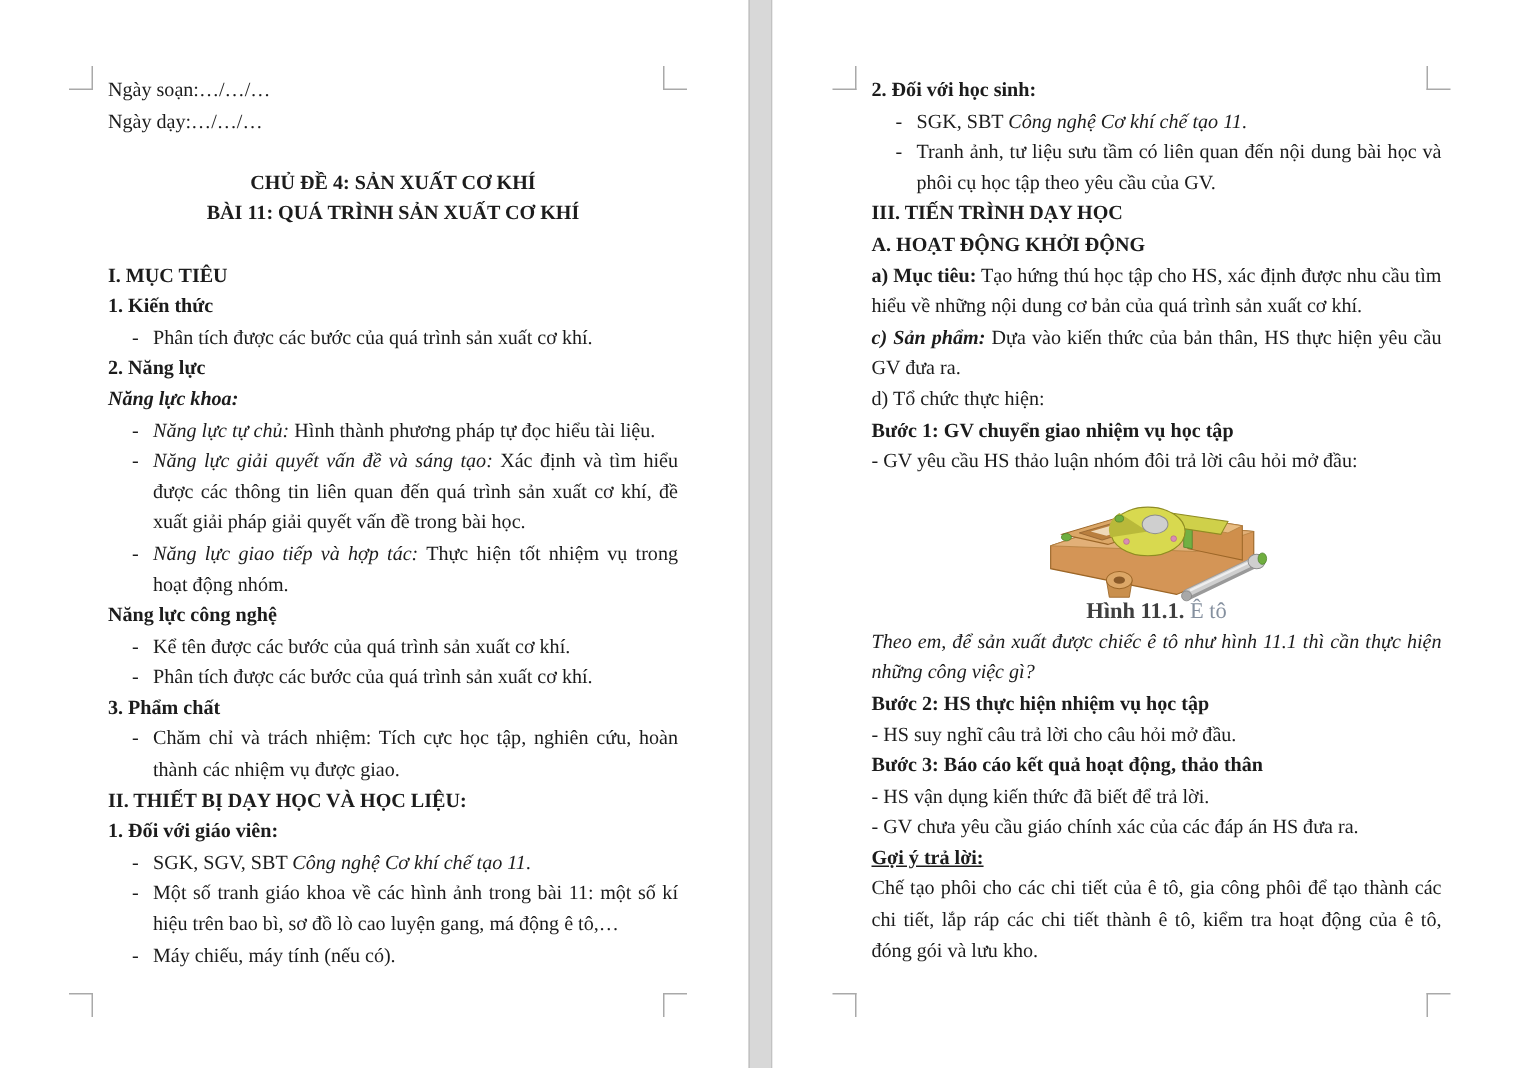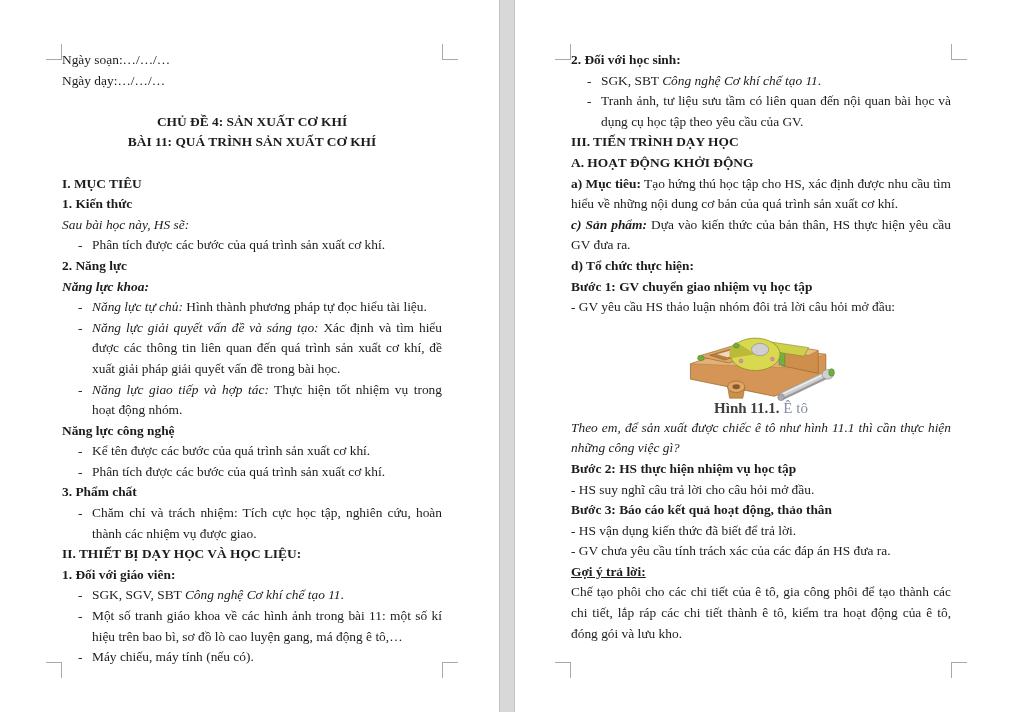--- a/index.html
+++ b/index.html
@@ -13,21 +13,21 @@
   }
   .page{position:absolute;top:0;height:712px;background:#ffffff;}
   .page-left{left:0;width:499px;}
   .page-right{left:515px;width:498px;}
   .page-gap{
     position:absolute;top:0;left:499px;width:16px;height:712px;
     background:#d8d8d8;
     border-left:1px solid #c2c2c2;border-right:1px solid #c2c2c2;
     box-sizing:border-box;
   }
-  .col{position:absolute;top:50px;width:380px;font-size:13.4px;line-height:20.6px;}
+  .col{position:absolute;top:50px;width:380px;font-size:13.4px;line-height:20.6px;margin-left:10px;}
   .page-left .col{left:62px;}
   .page-right .col{left:56px;}
   .col p{margin:0;text-align:justify;}
   .col p.center{text-align:center;}
   .col p.bullet{position:relative;padding-left:30px;}
   .col p.bullet .marker{position:absolute;left:16px;}
   .spacer{height:20.6px;}
   
   .crop{position:absolute;width:16px;height:16px;box-sizing:border-box;}
   .crop.tl{border-right:1px solid #a9a9a9;border-bottom:1px solid #a9a9a9;}
@@ -61,21 +61,20 @@
     <div class="crop br"></div>
     <div class="col">
         <p><span>Ngày soạn:…/…/…</span></p>
         <p><span>Ngày dạy:…/…/…</span></p>
         <div class="spacer"></div>
         <p class="center"><span style="font-weight: bold;">CHỦ ĐỀ 4: SẢN XUẤT CƠ KHÍ</span></p>
         <p class="center"><span style="font-weight: bold;">BÀI 11: QUÁ TRÌNH SẢN XUẤT CƠ KHÍ</span></p>
         <div class="spacer"></div>
         <p><span style="font-weight: bold;">I. MỤC TIÊU</span></p>
         <p><span style="font-weight: bold;">1. Kiến thức</span></p>
-        <p><span style="font-style: italic;">Sau bài học này, HS sẽ:</span></p>
         <p class="bullet"><span class="marker">-</span><span>Phân tích được các bước của quá trình sản xuất cơ khí.</span></p>
         <p><span style="font-weight: bold;">2. Năng lực</span></p>
         <p><span style="font-weight: bold; font-style: italic;">Năng lực khoa:</span></p>
         <p class="bullet"><span class="marker">-</span><span style="font-style: italic;">Năng lực tự chủ:</span><span> Hình thành phương pháp tự đọc hiểu tài liệu.</span></p>
         <p class="bullet"><span class="marker">-</span><span style="font-style: italic;">Năng lực giải quyết vấn đề và sáng tạo:</span><span> Xác định và tìm hiểu được các thông tin liên quan đến quá trình sản xuất cơ khí, đề xuất giải pháp giải quyết vấn đề trong bài học.</span></p>
         <p class="bullet"><span class="marker">-</span><span style="font-style: italic;">Năng lực giao tiếp và hợp tác:</span><span> Thực hiện tốt nhiệm vụ trong hoạt động nhóm.</span></p>
         <p><span style="font-weight: bold; ">Năng lực công nghệ</span></p>
         <p class="bullet"><span class="marker">-</span><span>Kể tên được các bước của quá trình sản xuất cơ khí.</span></p>
         <p class="bullet"><span class="marker">-</span><span>Phân tích được các bước của quá trình sản xuất cơ khí.</span></p>
         <p><span style="font-weight: bold;">3. Phẩm chất</span></p>
@@ -91,26 +90,26 @@
   <div class="page-gap"></div>
 
   <div class="page page-right">
     <div class="crop tl"></div>
     <div class="crop tr"></div>
     <div class="crop bl"></div>
     <div class="crop br"></div>
     <div class="col">
         <p><span style="font-weight: bold;">2. Đối với học sinh:</span></p>
         <p class="bullet"><span class="marker">-</span><span>SGK, SBT </span><span style="font-style: italic;">Công nghệ Cơ khí chế tạo 11</span><span>.</span></p>
-        <p class="bullet"><span class="marker">-</span><span>Tranh ảnh, tư liệu sưu tầm có liên quan đến nội quan bài học và dụng cụ học tập theo yêu cầu của GV.</span></p>
+        <p class="bullet"><span class="marker">-</span><span>Tranh ảnh, tư liệu sưu tầm có liên quan đến nội dung bài học và phôi cụ học tập theo yêu cầu của GV.</span></p>
         <p><span style="font-weight: bold;">III. TIẾN TRÌNH DẠY HỌC</span></p>
         <p><span style="font-weight: bold;">A. HOẠT ĐỘNG KHỞI ĐỘNG</span></p>
         <p><span style="font-weight: bold;">a) Mục tiêu:</span><span> Tạo hứng thú học tập cho HS, xác định được nhu cầu tìm hiểu về những nội dung cơ bản của quá trình sản xuất cơ khí.</span></p>
         <p><span style="font-weight: bold; font-style: italic;">c) Sản phẩm:</span><span> Dựa vào kiến thức của bản thân, HS thực hiện yêu cầu GV đưa ra.</span></p>
-        <p><span style="font-weight: bold;">d) Tổ chức thực hiện:</span></p>
+        <p><span style="font-weight: normal;">d) Tổ chức thực hiện:</span></p>
         <p><span style="font-weight: bold;">Bước 1: GV chuyển giao nhiệm vụ học tập</span></p>
         <p><span>- GV yêu cầu HS thảo luận nhóm đôi trả lời câu hỏi mở đầu:</span></p>
   <div class="figure">
     <svg width="180" height="82" viewBox="0 0 180 86" aria-hidden="true">
 
       <path d="M16 46 L70 28 L158 36 L158 58 L104 80 L16 62 Z" fill="#d49556" stroke="#9c6627" stroke-width="0.8"></path>
       <path d="M16 46 L70 28 L158 36 L118 50 Z" fill="#e2b078" stroke="#b07c3c" stroke-width="0.5"></path>
 
       <path d="M24 38 L74 23 L106 29 L56 45 Z" fill="#dca767" stroke="#9c6627" stroke-width="0.7"></path>
       <path d="M36 37 L74 26 L90 30 L52 42 Z" fill="#b97f3f" stroke="#8a5a28" stroke-width="0.5"></path>
@@ -141,19 +140,19 @@
       <ellipse cx="164" cy="55" rx="3" ry="4" fill="#6fae3f" stroke="#4a7d28" stroke-width="0.5"></ellipse>
       <circle cx="111" cy="81" r="3.5" fill="#a8a8a8" stroke="#7e7e7e" stroke-width="0.5"></circle>
     </svg>
     <div class="figcaption"><span class="cap-b">Hình 11.1.</span><span class="cap-t"> Ê tô</span></div>
   </div>
 <p><span style="font-style: italic;">Theo em, để sản xuất được chiếc ê tô như hình 11.1 thì cần thực hiện những công việc gì?</span></p>
         <p><span style="font-weight: bold;">Bước 2: HS thực hiện nhiệm vụ học tập</span></p>
         <p><span>- HS suy nghĩ câu trả lời cho câu hỏi mở đầu.</span></p>
         <p><span style="font-weight: bold;">Bước 3: Báo cáo kết quả hoạt động, thảo thân</span></p>
         <p><span>- HS vận dụng kiến thức đã biết để trả lời.</span></p>
-        <p><span>- GV chưa yêu cầu tính trách xác của các đáp án HS đưa ra.</span></p>
+        <p><span>- GV chưa yêu cầu giáo chính xác của các đáp án HS đưa ra.</span></p>
         <p><span style="font-weight: bold; text-decoration: underline;">Gợi ý trả lời:</span></p>
         <p><span>Chế tạo phôi cho các chi tiết của ê tô, gia công phôi để tạo thành các chi tiết, lắp ráp các chi tiết thành ê tô, kiểm tra hoạt động của ê tô, đóng gói và lưu kho.</span></p>
       </div>
   </div>
 
 </div>
 
 </body></html>

